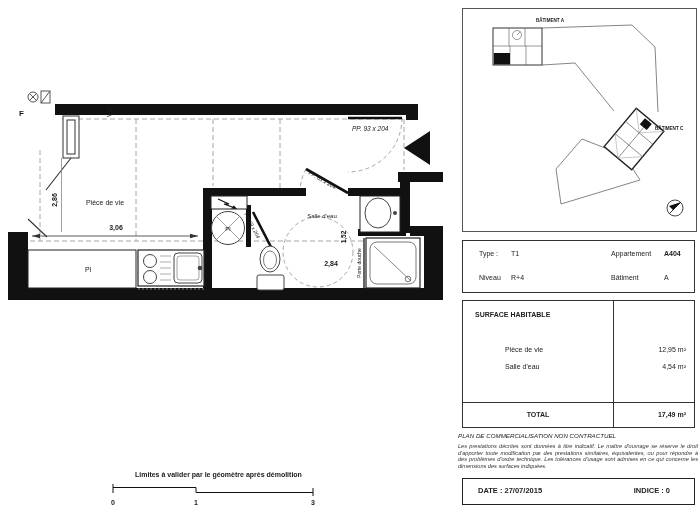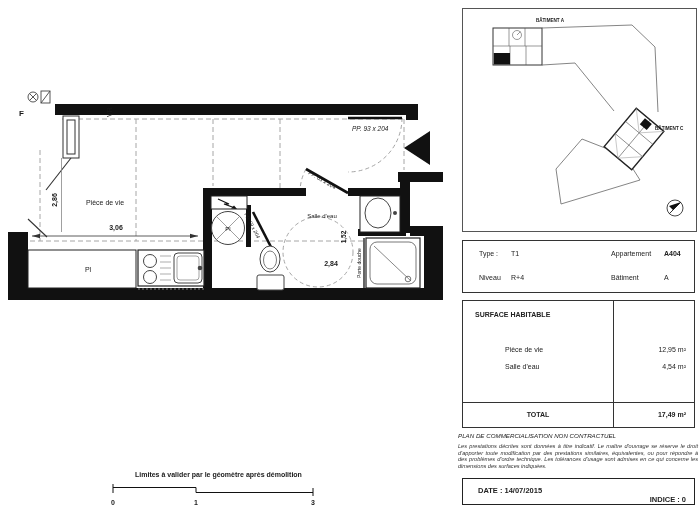--- a/index.html
+++ b/index.html
@@ -227,17 +227,17 @@
     <span class="lbl bold" style="left:0;width:150px;top:110px;text-align:center;">TOTAL</span>
     <span class="lbl bold" style="right:8px;top:110px;">17,49 m²</span>
   </div>
 
   <div class="abs" style="left:458px;top:432px;width:240px;">
     <div id="legal-title">PLAN DE COMMERCIALISATION NON CONTRACTUEL</div>
     <div id="legal-body">Les prestations décrites sont données à titre indicatif. Le maître d'ouvrage se réserve le droit d'apporter toute modification par des prestations similaires, équivalentes, ou pour répondre à des problèmes d'ordre technique. Les tolérances d'usage sont admises en ce qui concerne les dimensions des surfaces indiquées.</div>
   </div>
 
   <div class="box" style="left:462px;top:478px;width:233px;height:27px;border-width:1.5px;border-color:#222;">
-    <span class="lbl bold" style="left:15px;top:7px;font-size:7.5px;">DATE : 14/07/2015</span>
-    <span class="lbl bold" style="right:8px;top:7px;font-size:7.5px;margin-top:9px;">INDICE : 0</span>
+    <span class="lbl bold" style="left:15px;top:7px;font-size:7.5px;">DATE : 27/07/2015</span>
+    <span class="lbl bold" style="right:24px;top:7px;font-size:7.5px;">INDICE : 0</span>
   </div>
 
 </div>
 
 </body></html>

